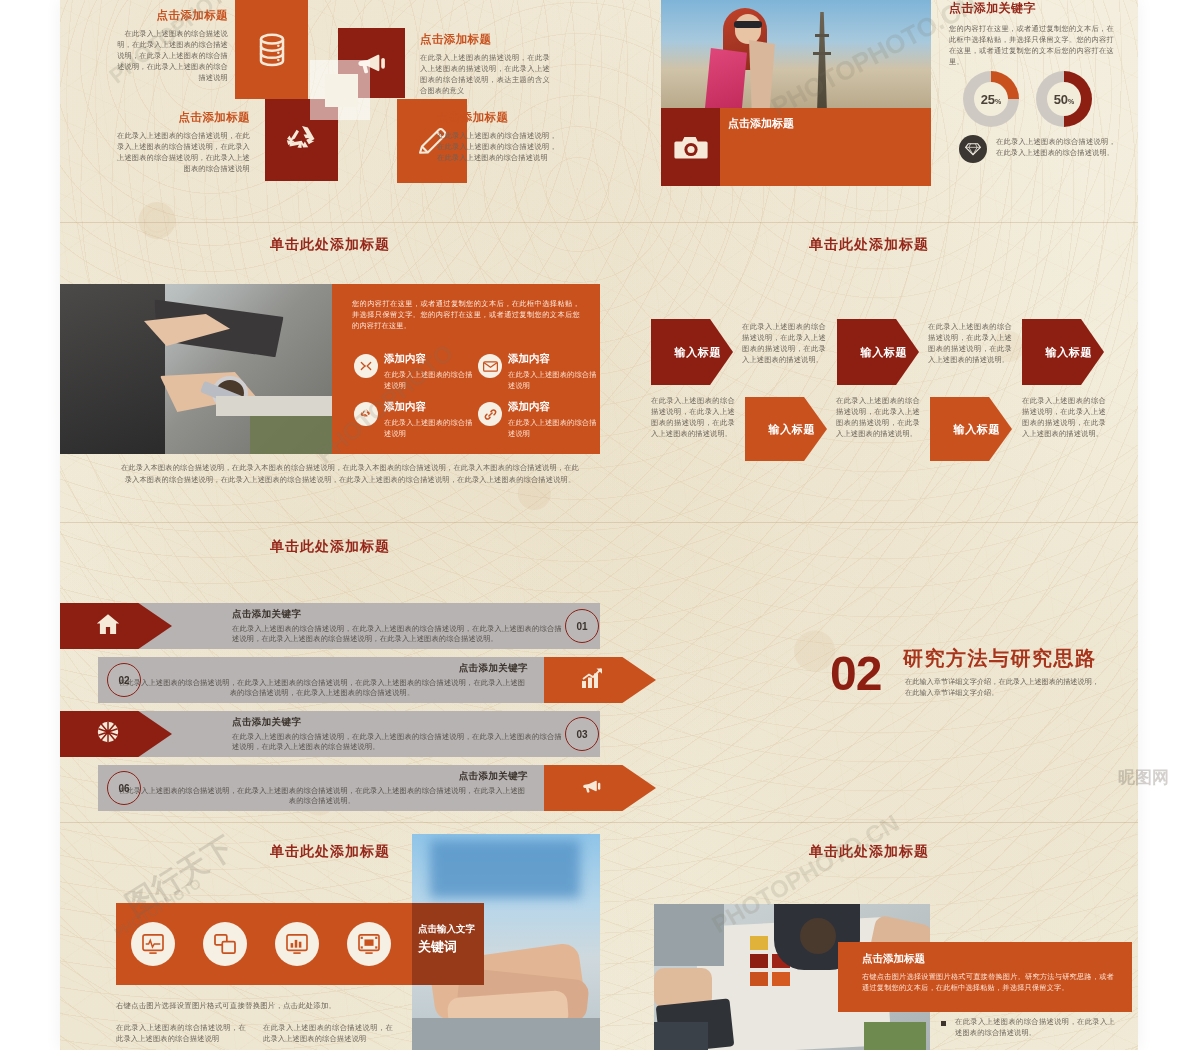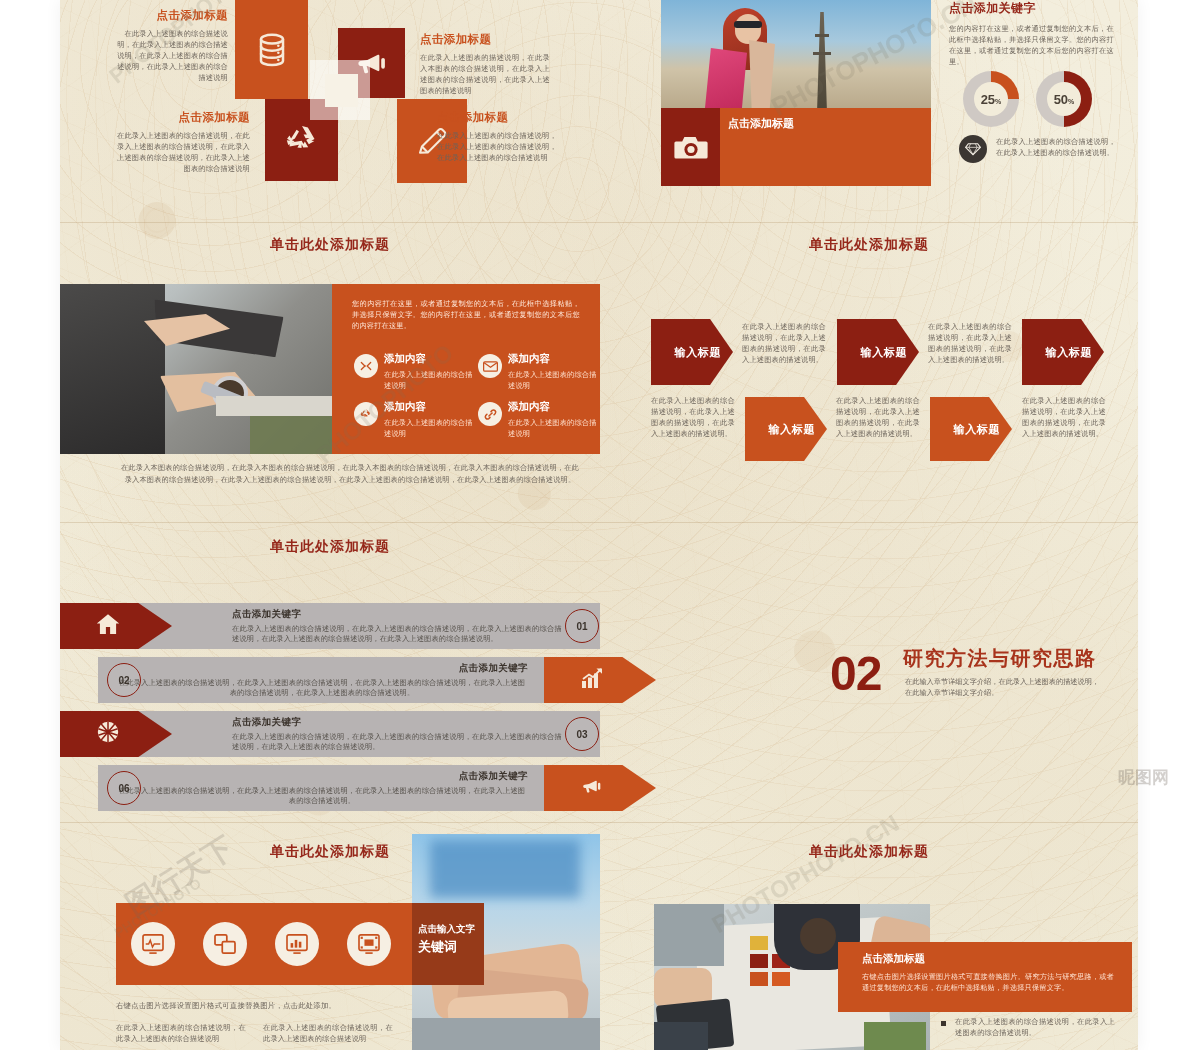--- a/index.html
+++ b/index.html
@@ -131,21 +131,21 @@
 
     <div class="ibox darkred" style="left:338px; top:28px; width:67px; height:70px;">
       <svg width="34" height="34" viewBox="0 0 24 24">
         <path d="M4 10.5c-.9 0-1.6.8-1.6 1.8s.7 1.8 1.6 1.8h1.4l1.2 4.4c.1.5.6.8 1.1.7l.9-.2c.5-.1.8-.7.6-1.2l-1-3.7h.5l7.5 3.6c.5.2 1-.1 1-.7V6.9c0-.6-.5-.9-1-.7l-7.5 3.6z" fill="#f6e9d8"></path>
         <rect x="18.5" y="8.4" width="2.6" height="7.6" rx="1.3" fill="#f6e9d8"></rect>
       </svg>
     </div>
 
     <div style="position:absolute; left:420px; top:32px; width:130px;">
       <div class="kw-title">点击添加标题</div>
-      <div class="body-cn j" style="margin-top:5px;">在此录入上述图表的描述说明，在此录入本图表的综合描述说明，在此录入上述图表的综合描述说明，在此录入上述图表的描述说明</div>
+      <div class="body-cn j" style="margin-top:5px;">在此录入上述图表的描述说明，在此录入上述图表的描述说明，在此录入上述图表的综合描述说明，表达主题的含义合图表的意义</div>
     </div>
 
     <div class="ibox darkred" style="left:265px; top:99px; width:73px; height:82px;">
       <svg width="38" height="38" viewBox="0 0 24 24">
         <g fill="#f6e9d8">
           <path d="M12 3.2l3.1 5.3-2.1.1 1.3 2.3 2.4-.1-2 1.2 1.6 2.7 3.5-2.1-1.9-.1 2-1.2-4.2-7.2z"></path>
           <path d="M4.2 16.1l5.9-1.1-1 1.8 2.6.3.1-2.4 1 2.1 3.1-.3-2.1-3.6-.9 1.7-1.1-2.2-7.6 1.4z"></path>
           <path d="M8.6 5.5L5.1 11l-1-1.9-1.5 2.1 2 1.3-2.2-.3.9 3 4.1-2.4-1.8-.7 1.9-1.1 2.6-4.4z"></path>
         </g>
       </svg>

